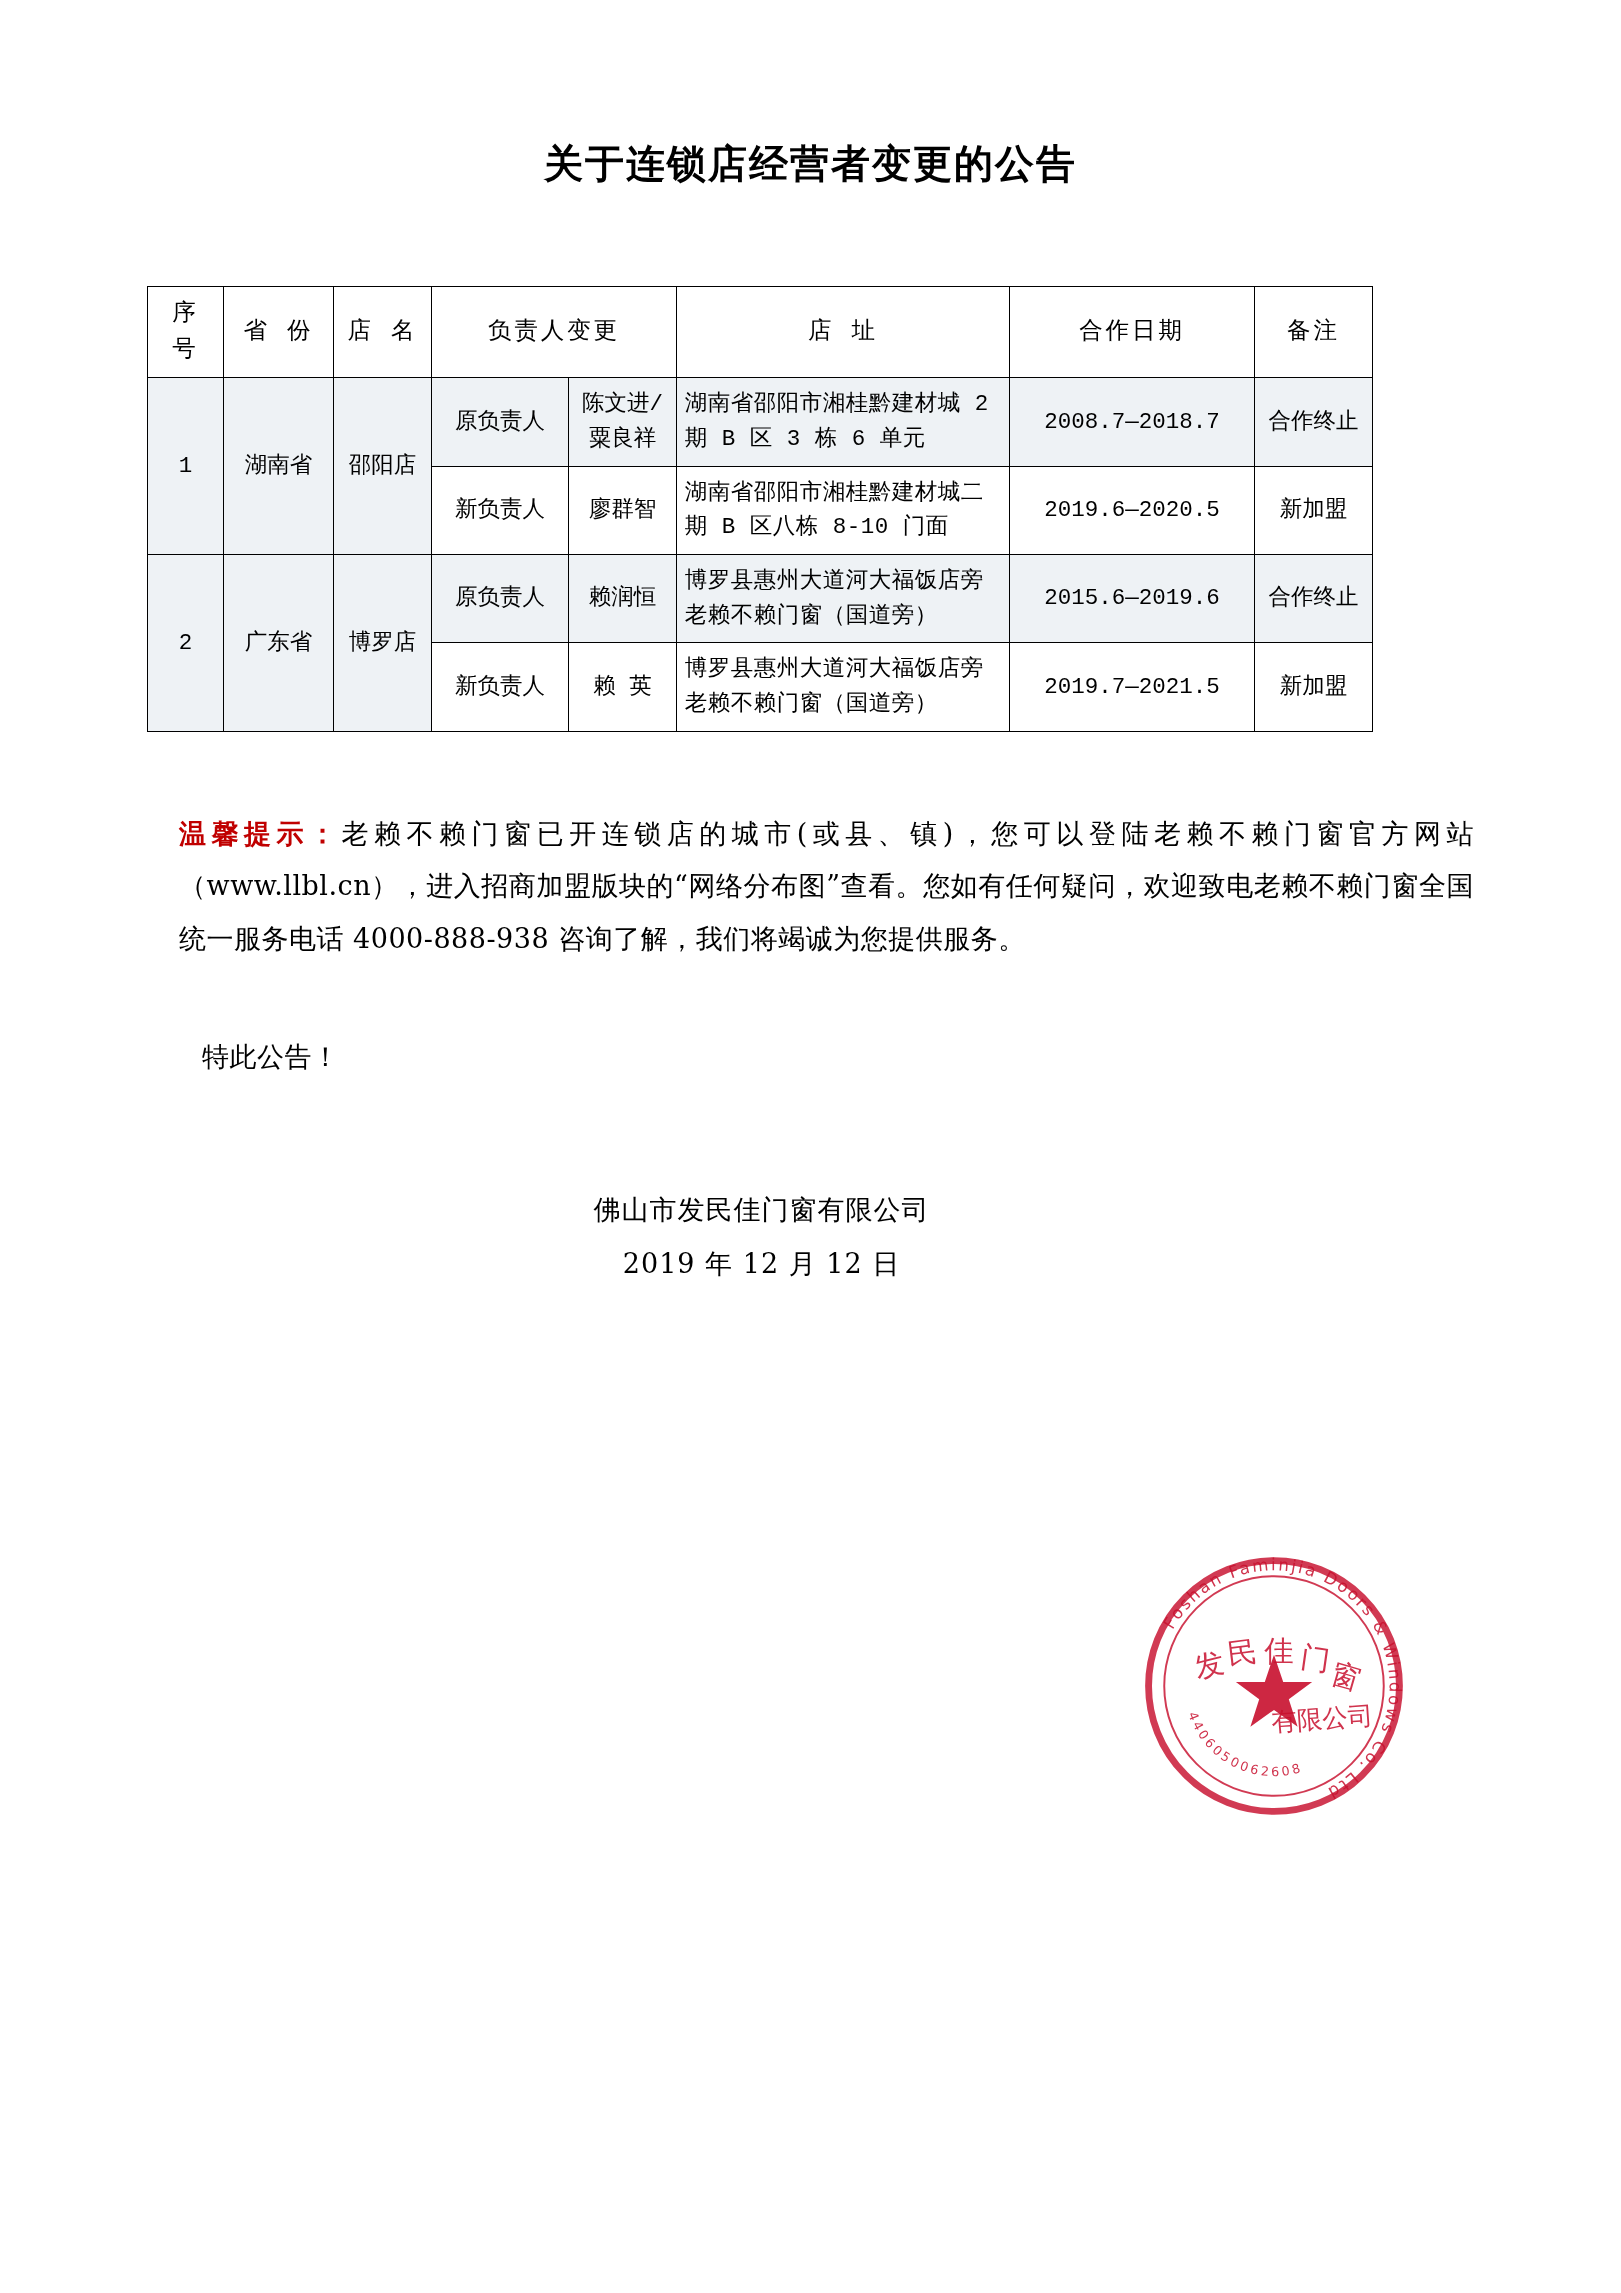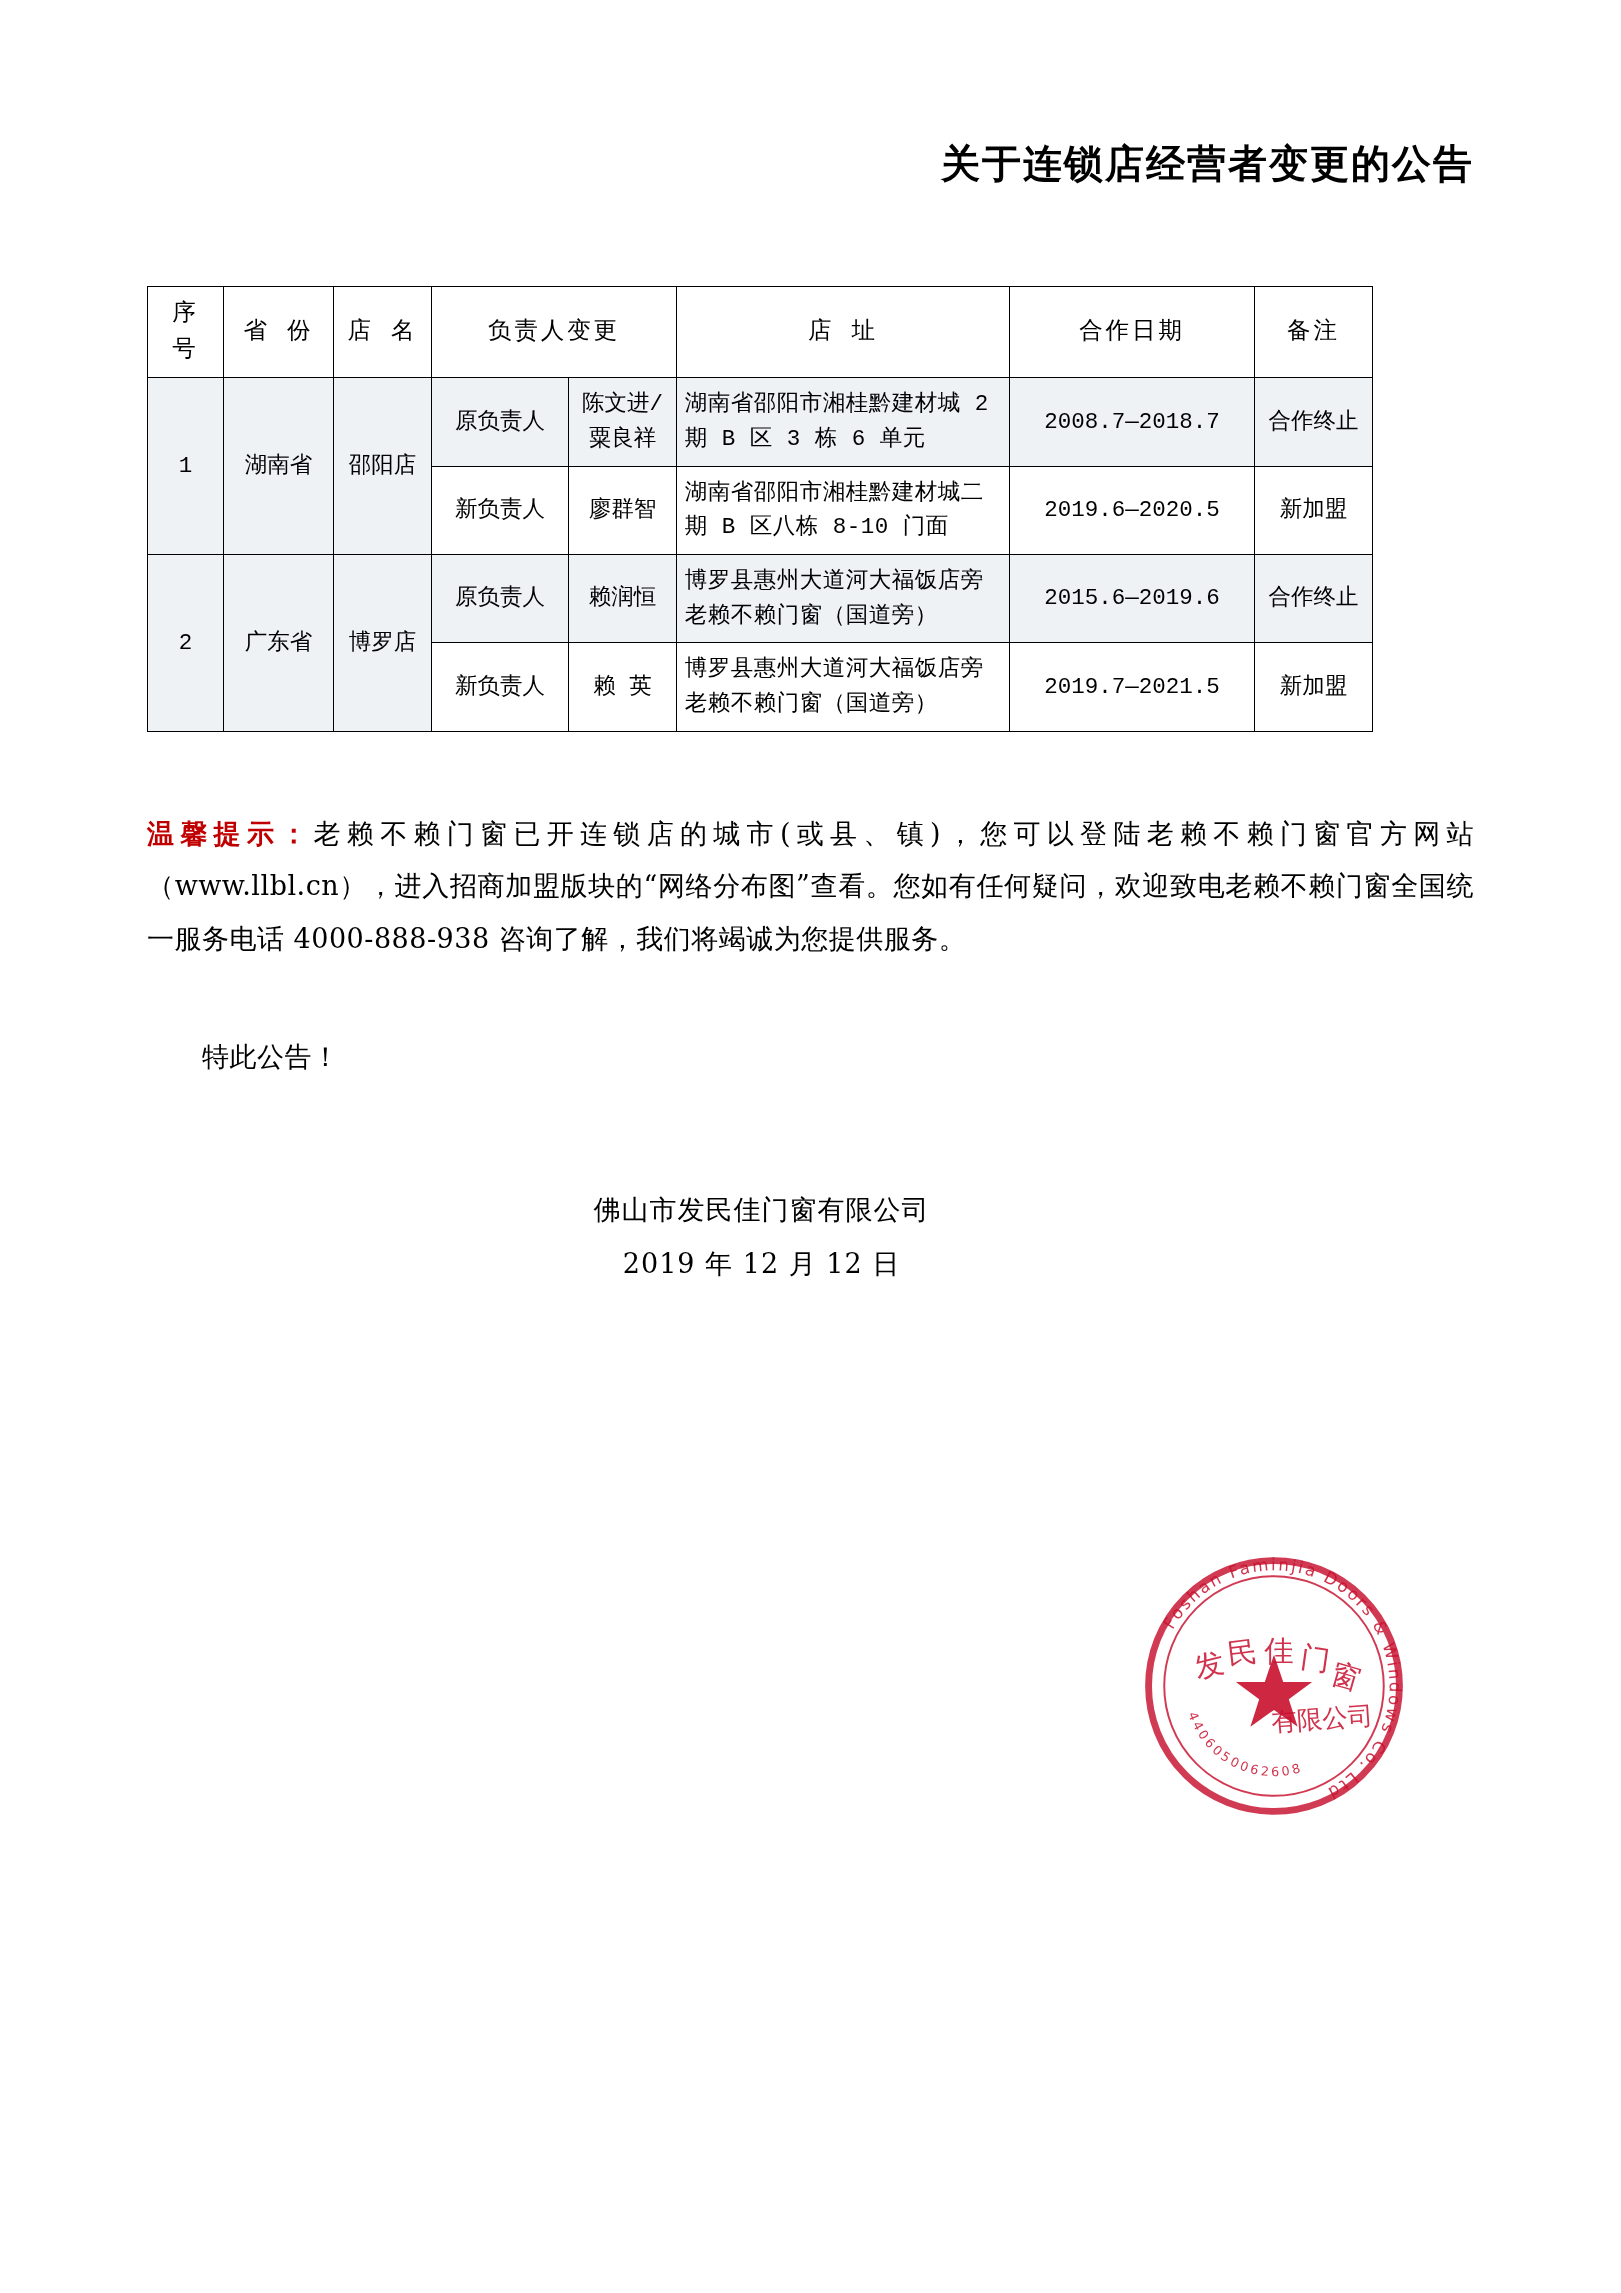--- a/index.html
+++ b/index.html
@@ -16,21 +16,21 @@
     overflow: hidden;
   }
   .page {
     position: relative;
     width: 1621px;
     height: 2294px;
     box-sizing: border-box;
     padding: 0 147px;
   }
   .doc-title {
-    text-align: right;
+    text-align: center;
     font-family: "DejaVu Serif", "Liberation Serif", serif;
     font-weight: bold;
     font-size: 39px;
     letter-spacing: 2px;
     margin-top: 137px;
     margin-bottom: 0;
   }
   .intro {
     margin-top: 67px;
     font-family: "DejaVu Serif", "Liberation Serif", serif;
@@ -65,20 +65,21 @@
   .c-left { text-align: left; }
   .row-shade { background: #eef2f5; }
   .addr { letter-spacing: 0.5px; }
   .tip {
     margin-top: 76px;
     font-family: "DejaVu Serif", "Liberation Serif", serif;
     font-size: 27px;
     line-height: 1.95;
     text-align: justify;
     letter-spacing: 0.5px;
+    margin-left: 32px;
   }
   .tip-label {
     color: #c00000;
     font-weight: bold;
   }
   .closing {
     margin-top: 73px;
     font-family: "DejaVu Serif", "Liberation Serif", serif;
     font-size: 27px;
     text-indent: 55px;

